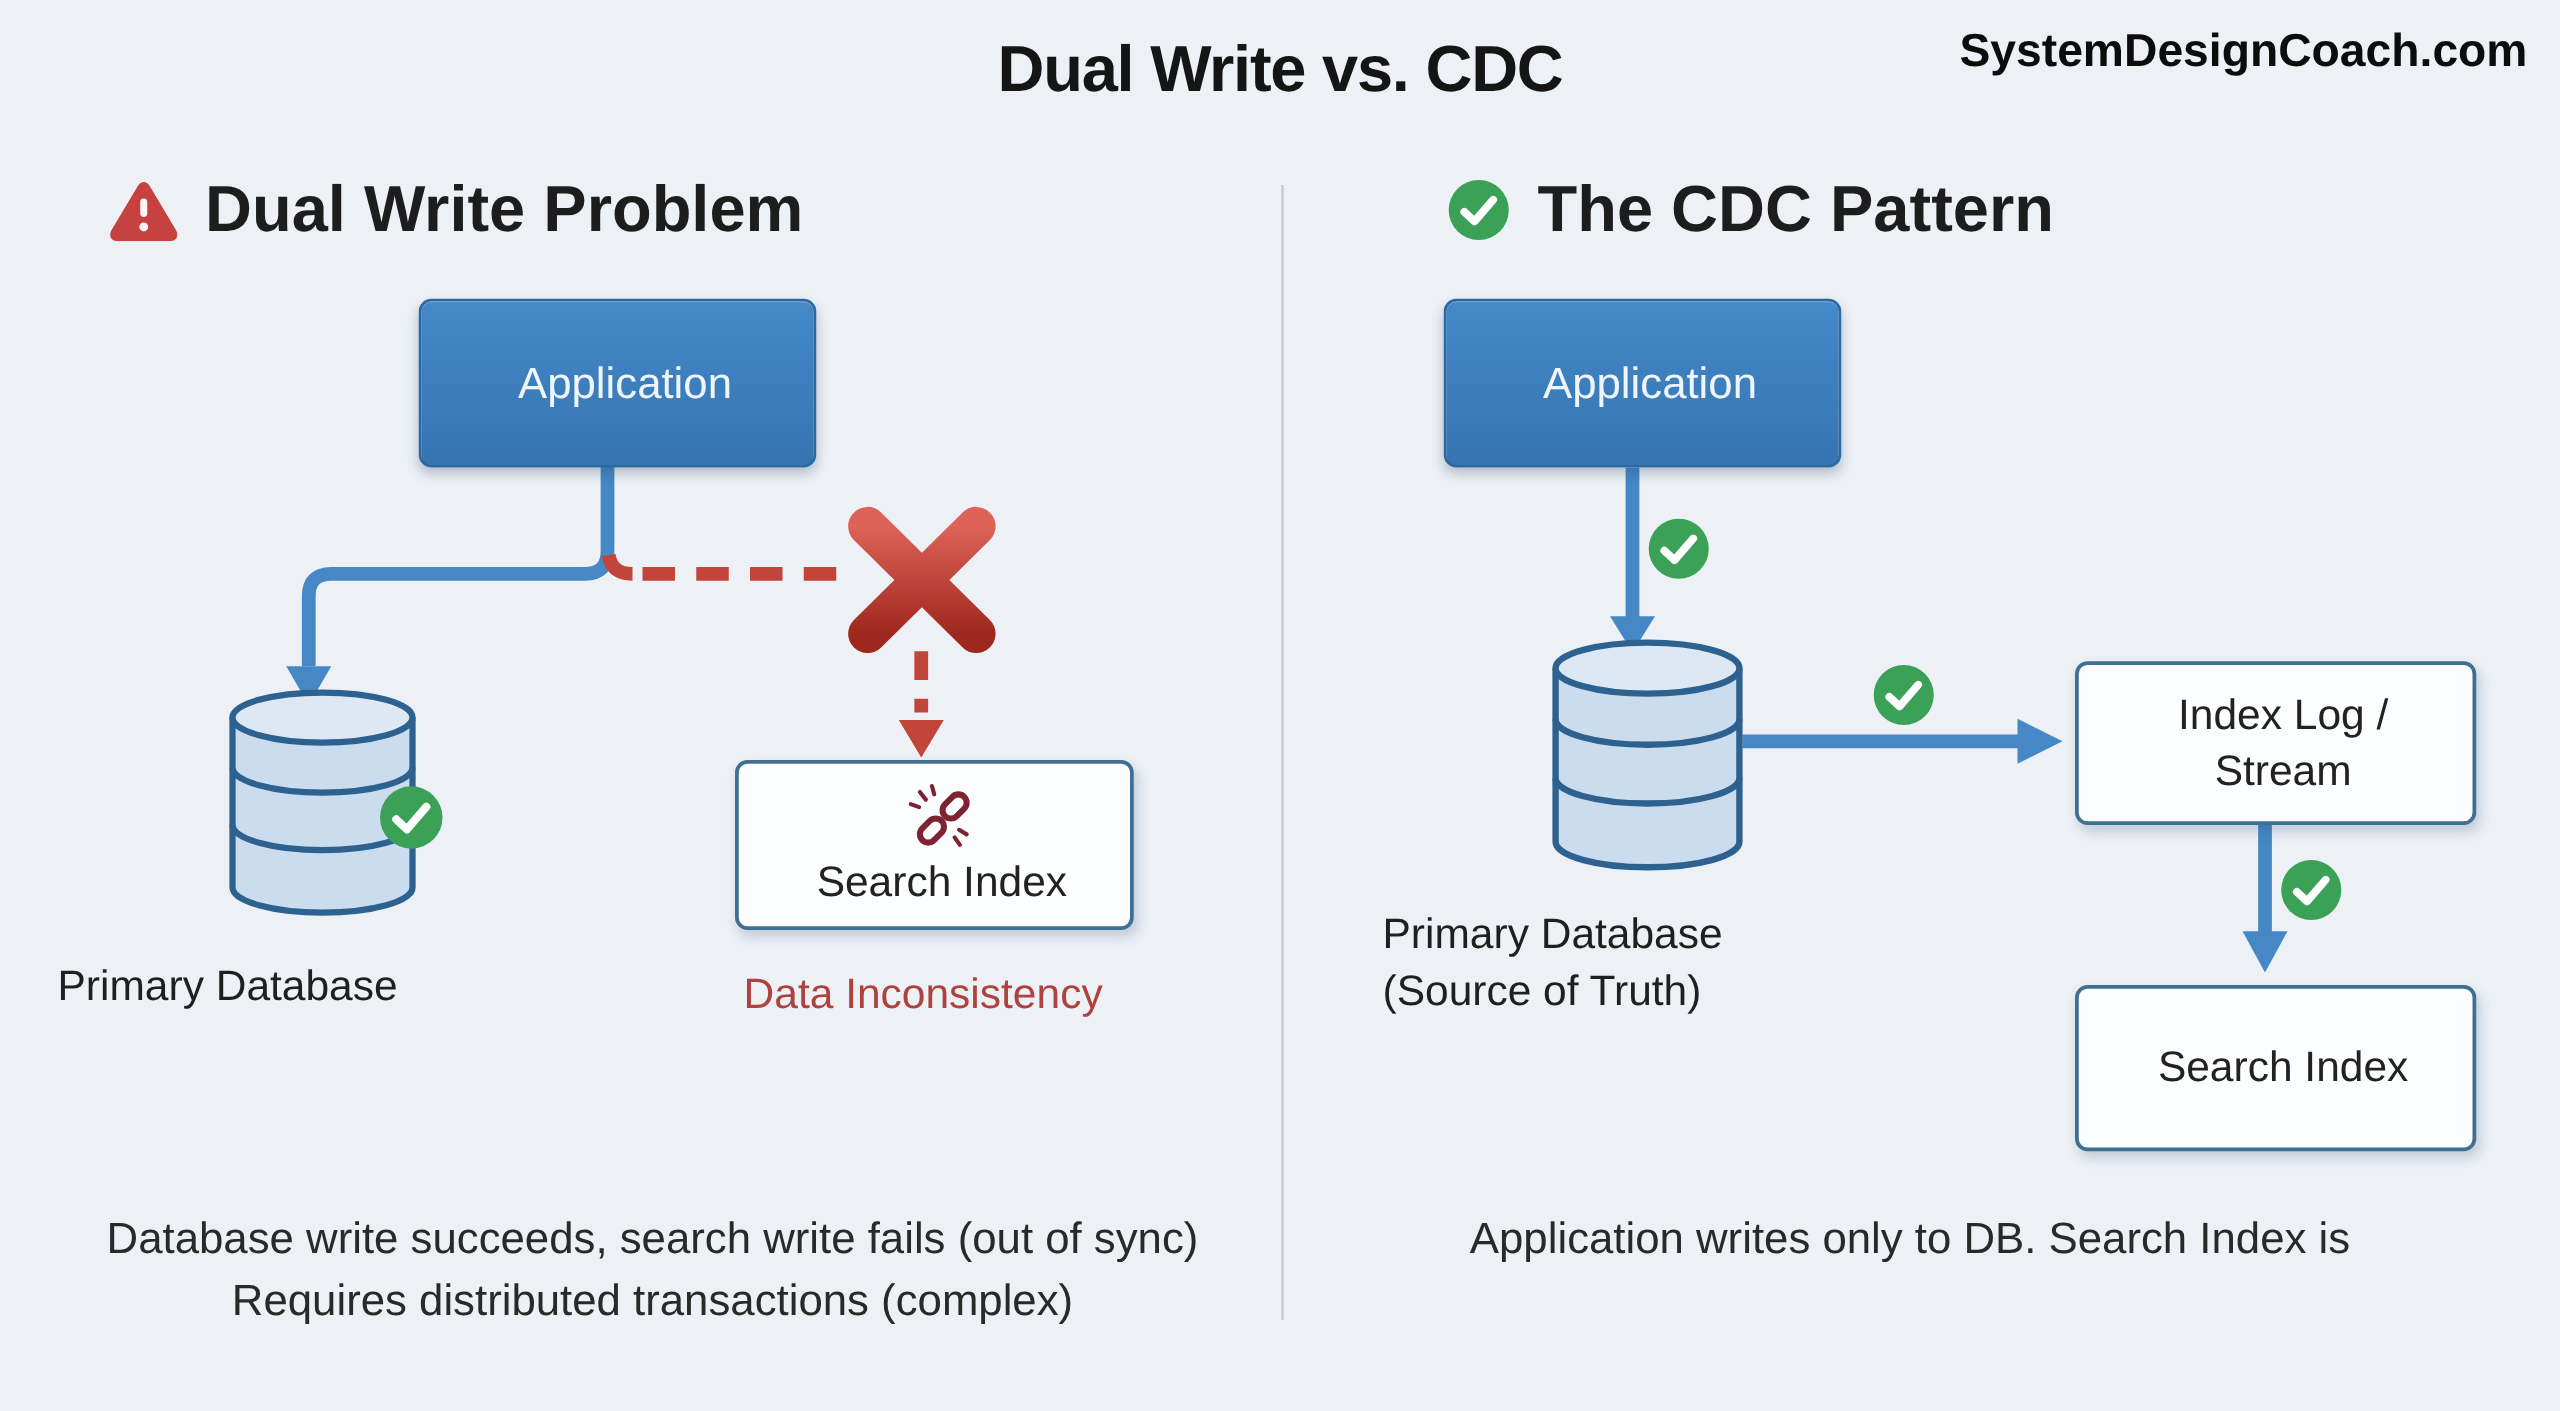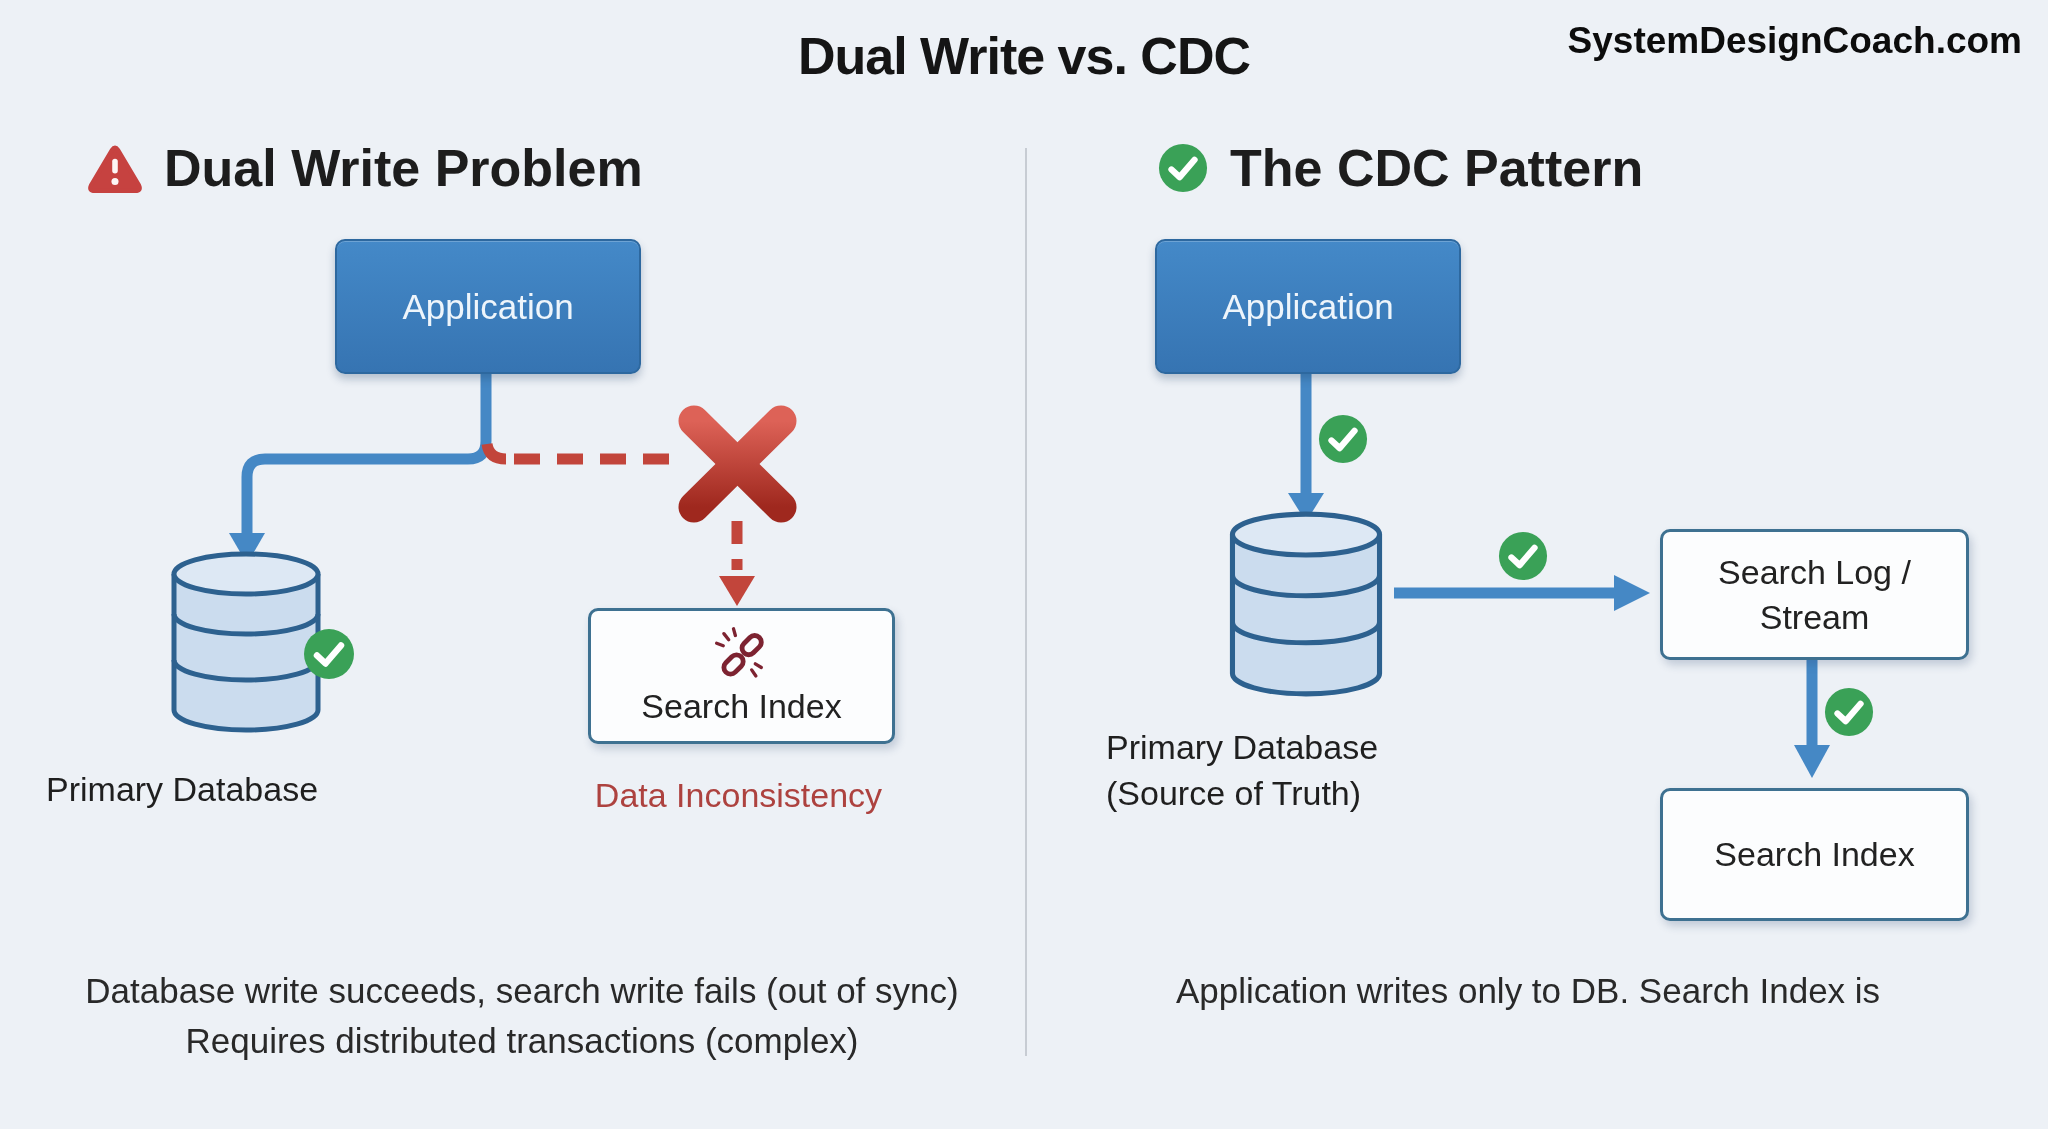--- a/index.html
+++ b/index.html
@@ -39,21 +39,21 @@
   .search-right{left:1660px;top:788px;width:303px;height:127px;}
   .db-label{font-size:34px;color:#1f1f1f;text-align:left;line-height:46px;}
   .inconsistency{
     left:588px;top:776px;width:301px;text-align:center;
     font-size:34px;color:#ad423f;
   }
   .caption{font-size:35px;line-height:50px;color:#292929;text-align:center;white-space:nowrap;}
   .cap-left{left:22px;top:966px;width:1000px;}
   .cap-right{left:1128px;top:966px;width:800px;}
   .connectors{left:0;top:0;z-index:1;pointer-events:none;}
-  .piece{z-index:2;}
+  .piece{z-index:2;padding-left:12px;}
   .badge{z-index:3;}
   svg{display:block;}
 </style>
 </head>
 <body>
 
 <div class="canvas">
 
   <div class="abs title">Dual Write vs. CDC</div>
   <div class="abs watermark">SystemDesignCoach.com</div>
@@ -195,21 +195,21 @@
   </div>
 
   <div class="abs badge" style="left:1498px;top:531px;">
     <svg width="50" height="50" viewBox="0 0 52 52">
       <circle cx="26" cy="26" r="25" fill="#3aa157"></circle>
       <path d="M14 27.5 L22.5 35.5 L38 17.5" fill="none" stroke="#ffffff" stroke-width="6.5" stroke-linecap="round" stroke-linejoin="round"></path>
     </svg>
   </div>
 
   <div class="abs io-box changelog piece">
-    <div>Search Log /</div>
+    <div>Index Log /</div>
     <div>Stream</div>
   </div>
 
   <div class="abs badge" style="left:1824px;top:687px;">
     <svg width="50" height="50" viewBox="0 0 52 52">
       <circle cx="26" cy="26" r="25" fill="#3aa157"></circle>
       <path d="M14 27.5 L22.5 35.5 L38 17.5" fill="none" stroke="#ffffff" stroke-width="6.5" stroke-linecap="round" stroke-linejoin="round"></path>
     </svg>
   </div>
 

